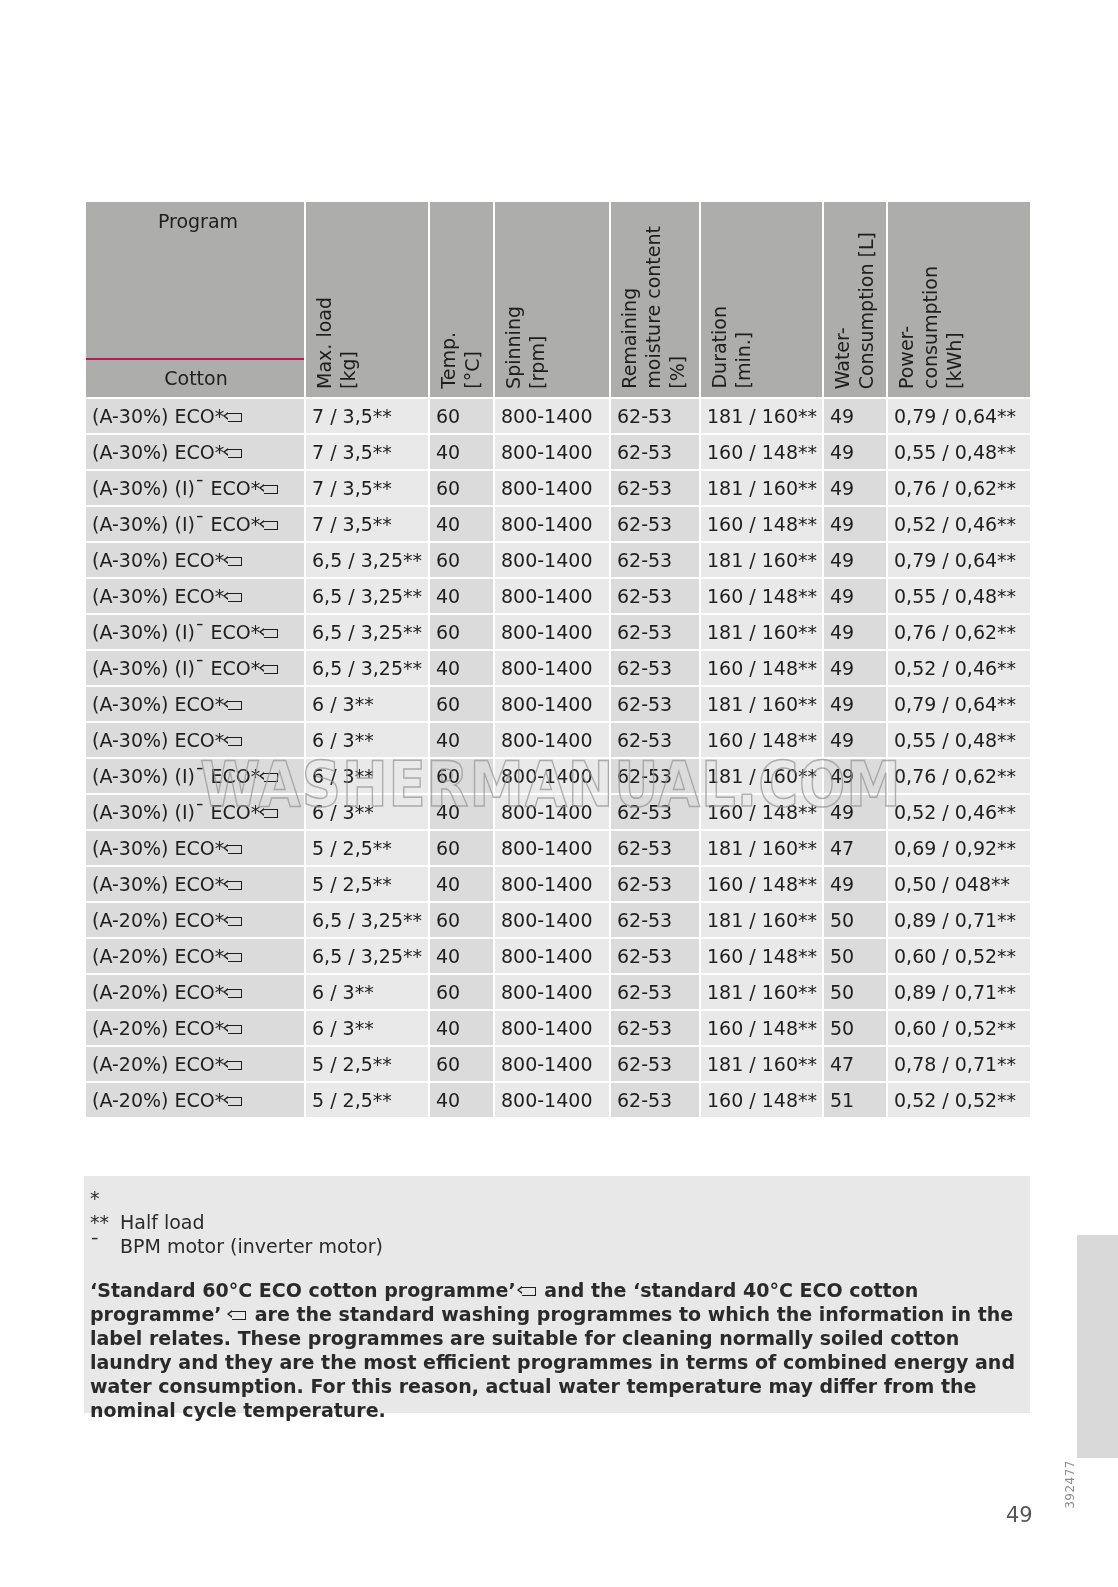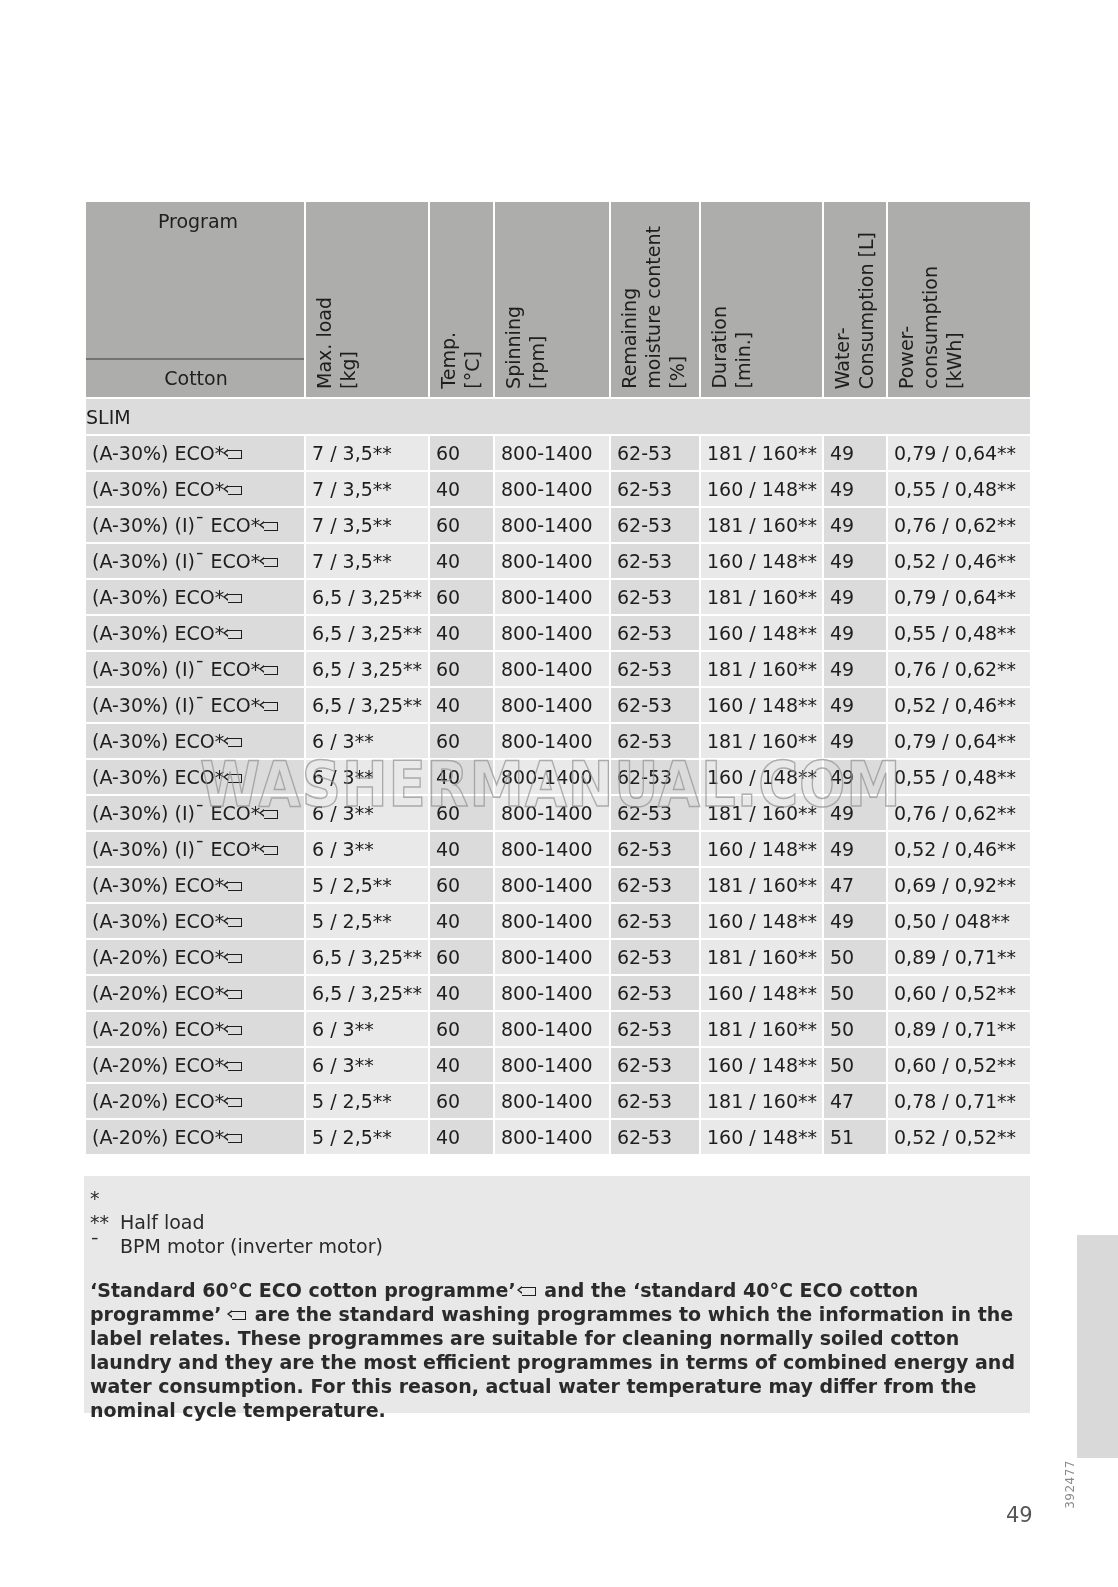--- a/index.html
+++ b/index.html
@@ -17,21 +17,21 @@
   table.spec col.c5 { width: 123px; }
   table.spec col.c6 { width: 64px; }
   table.spec col.c7 { width: 144px; }
 
   table.spec th, table.spec td { border: 2px solid #ffffff; padding: 0; }
 
   
   .hdr th { background: #adadab; font-weight: normal; color: #1e1e1e; height: 195px; vertical-align: bottom; position: relative; }
   .hdr th.prog { vertical-align: top; padding: 0; }
   .prog-top { height: 156px; padding: 8px 0 12px 6px; box-sizing: border-box; }
-  .prog-bottom { border-top: 2px solid #737373; height: 37px; padding: 7px 0 0 2px; box-sizing: border-box; }
+  .prog-bottom { border-top: 2px solid #be185d; height: 37px; padding: 7px 0 0 2px; box-sizing: border-box; }
   .vhead { position: absolute; left: 6px; bottom: 8px; writing-mode: vertical-rl; transform: rotate(180deg);
            line-height: 24px; text-align: left; white-space: pre; font-size: 19px; }
 
   .section-row td { background: #dcdcdc; height: 35px; padding-left: 6px; }
 
   tr.data td { height: 34px; padding-left: 6px; white-space: nowrap; vertical-align: middle; }
   tr.data td.dark { background: #dbdbdb; }
   tr.data td.light { background: #e9e9e9; }
   tr.data.dashed td { border-bottom: 2px dashed #333333; }
 
@@ -112,23 +112,20 @@
 Consumption [L]</span>
           </th>
         <th>
             <span class="vhead">Power-
 consumption
 [kWh]</span>
           </th>
       </tr>
     </thead>
     <tbody id="tbody">
-      <tr class="section-row">
-        <td colspan="8">SLIM</td>
-      </tr>
     <tr class="data">
           <td class="dark"><span>(A-30%) ECO*</span><span class="eco-icon"></span></td>
           <td class="light"><span>7 / 3,5**</span></td>
           <td class="dark"><span>60</span></td>
           <td class="light"><span>800-1400</span></td>
           <td class="dark"><span>62-53</span></td>
           <td class="light"><span>181 / 160**</span></td>
           <td class="dark"><span>49</span></td>
           <td class="light"><span>0,79 / 0,64**</span></td>
         </tr>

